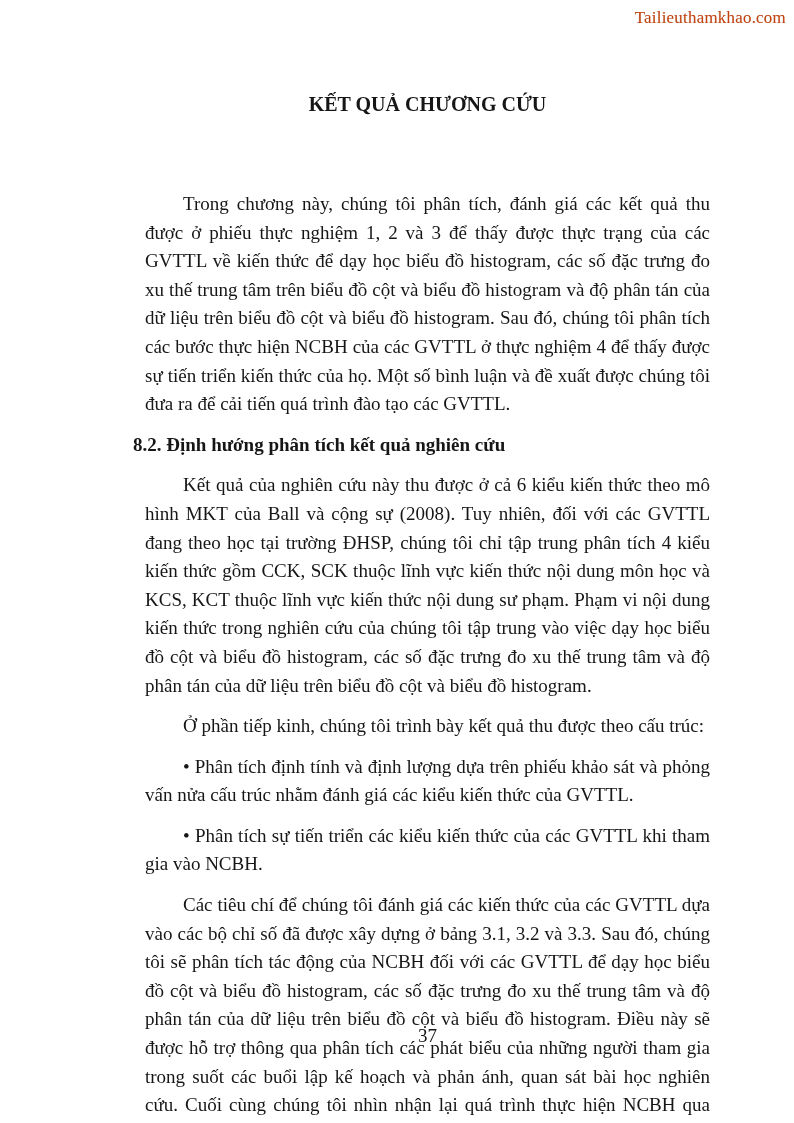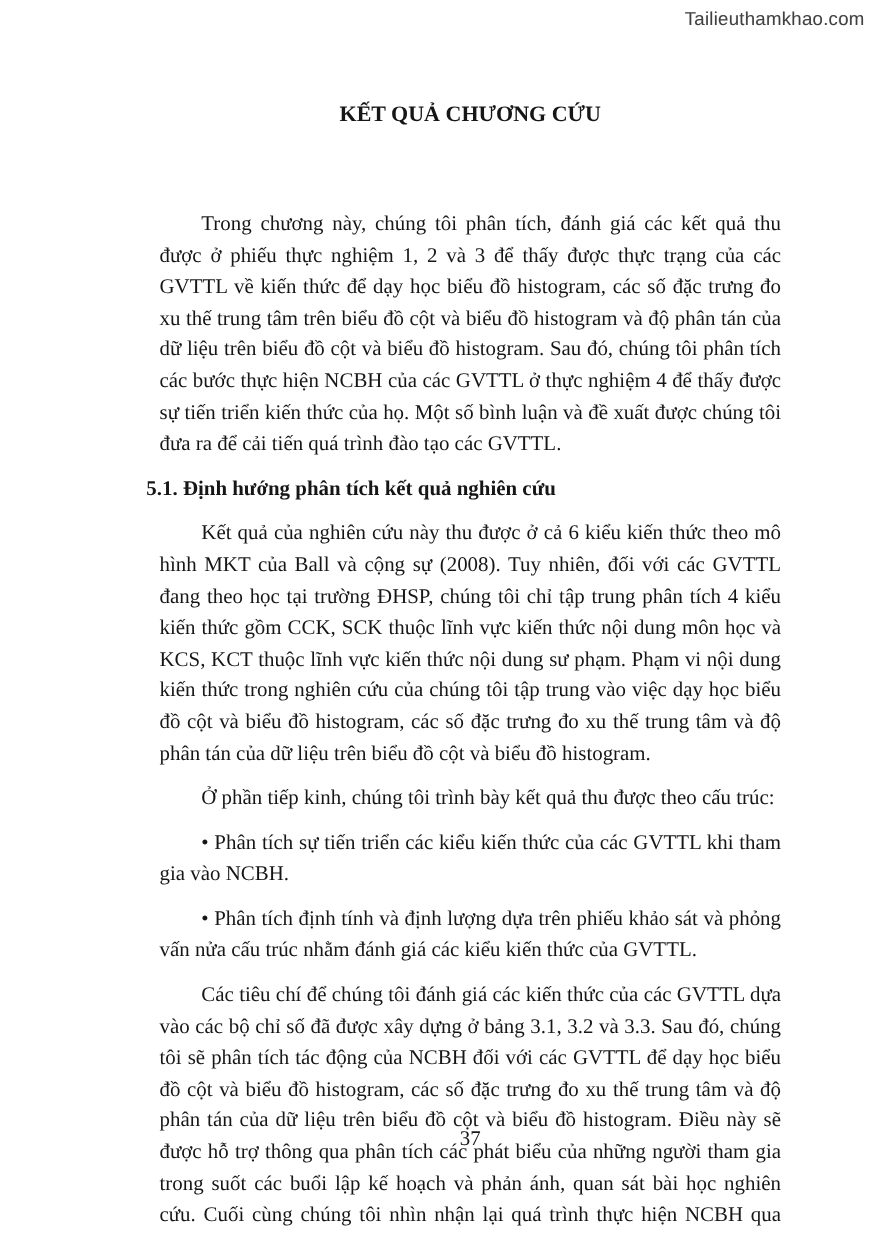--- a/index.html
+++ b/index.html
@@ -13,23 +13,23 @@
     height: 1123px;
     background: #ffffff;
     overflow: hidden;
     font-family: "Liberation Serif", "DejaVu Serif", serif;
     color: #161616;
   }
   .watermark {
     position: absolute;
     top: 8px;
     right: 8px;
-    font-family: Liberation Sans, sans-serif;
+    font-family: Liberation Serif, serif;
     font-size: 17px;
-    color: #404040;
+    color: #c2410c;
     text-shadow: 1px 1px 0 #ffffff, -0.5px -0.5px 0 #dedede;
     letter-spacing: 0.2px;
   }
   .chapter-head {
     position: absolute;
     top: 86px;
     left: 133px;
     width: 589px;
     text-align: center;
     font-weight: bold;
@@ -75,28 +75,28 @@
 
   <div class="watermark">Tailieuthamkhao.com</div>
 
   <div class="chapter-head">
     <div>KẾT QUẢ CHƯƠNG CỨU</div>
   </div>
 
   <div class="content">
     <p class="indent">Trong chương này, chúng tôi phân tích, đánh giá các kết quả thu được ở phiếu thực nghiệm 1, 2 và 3 để thấy được thực trạng của các GVTTL về kiến thức để dạy học biểu đồ histogram, các số đặc trưng đo xu thế trung tâm trên biểu đồ cột và biểu đồ histogram và độ phân tán của dữ liệu trên biểu đồ cột và biểu đồ histogram. Sau đó, chúng tôi phân tích các bước thực hiện NCBH của các GVTTL ở thực nghiệm 4 để thấy được sự tiến triển kiến thức của họ. Một số bình luận và đề xuất được chúng tôi đưa ra để cải tiến quá trình đào tạo các GVTTL.</p>
 
-    <h2 class="sub-heading">5.1. Định hướng phân tích kết quả nghiên cứu</h2>
+    <h2 class="sub-heading">8.2. Định hướng phân tích kết quả nghiên cứu</h2>
 
     <p class="indent">Kết quả của nghiên cứu này thu được ở cả 6 kiểu kiến thức theo mô hình MKT của Ball và cộng sự (2008). Tuy nhiên, đối với các GVTTL đang theo học tại trường ĐHSP, chúng tôi chỉ tập trung phân tích 4 kiểu kiến thức gồm CCK, SCK thuộc lĩnh vực kiến thức nội dung môn học và KCS, KCT thuộc lĩnh vực kiến thức nội dung sư phạm. Phạm vi nội dung kiến thức trong nghiên cứu của chúng tôi tập trung vào việc dạy học biểu đồ cột và biểu đồ histogram, các số đặc trưng đo xu thế trung tâm và độ phân tán của dữ liệu trên biểu đồ cột và biểu đồ histogram.</p>
 
     <p class="indent">Ở phần tiếp kinh, chúng tôi trình bày kết quả thu được theo cấu trúc:</p>
 
+    <p class="indent">• Phân tích định tính và định lượng dựa trên phiếu khảo sát và phỏng vấn nửa cấu trúc nhằm đánh giá các kiểu kiến thức của GVTTL.</p>
+
     <p class="indent">• Phân tích sự tiến triển các kiểu kiến thức của các GVTTL khi tham gia vào NCBH.</p>
-
-    <p class="indent">• Phân tích định tính và định lượng dựa trên phiếu khảo sát và phỏng vấn nửa cấu trúc nhằm đánh giá các kiểu kiến thức của GVTTL.</p>
 
     <p class="indent">Các tiêu chí để chúng tôi đánh giá các kiến thức của các GVTTL dựa vào các bộ chỉ số đã được xây dựng ở bảng 3.1, 3.2 và 3.3. Sau đó, chúng tôi sẽ phân tích tác động của NCBH đối với các GVTTL để dạy học biểu đồ cột và biểu đồ histogram, các số đặc trưng đo xu thế trung tâm và độ phân tán của dữ liệu trên biểu đồ cột và biểu đồ histogram. Điều này sẽ được hỗ trợ thông qua phân tích các phát biểu của những người tham gia trong suốt các buổi lập kế hoạch và phản ánh, quan sát bài học nghiên cứu. Cuối cùng chúng tôi nhìn nhận lại quá trình thực hiện NCBH qua phiếu đánh giá của các GVTTL tham gia NCBH để rút kinh nghiệm và đưa ra đề xuất.</p>
   </div>
 
   <div class="page-number">37</div>
 
 </div>
 
 </body></html>

